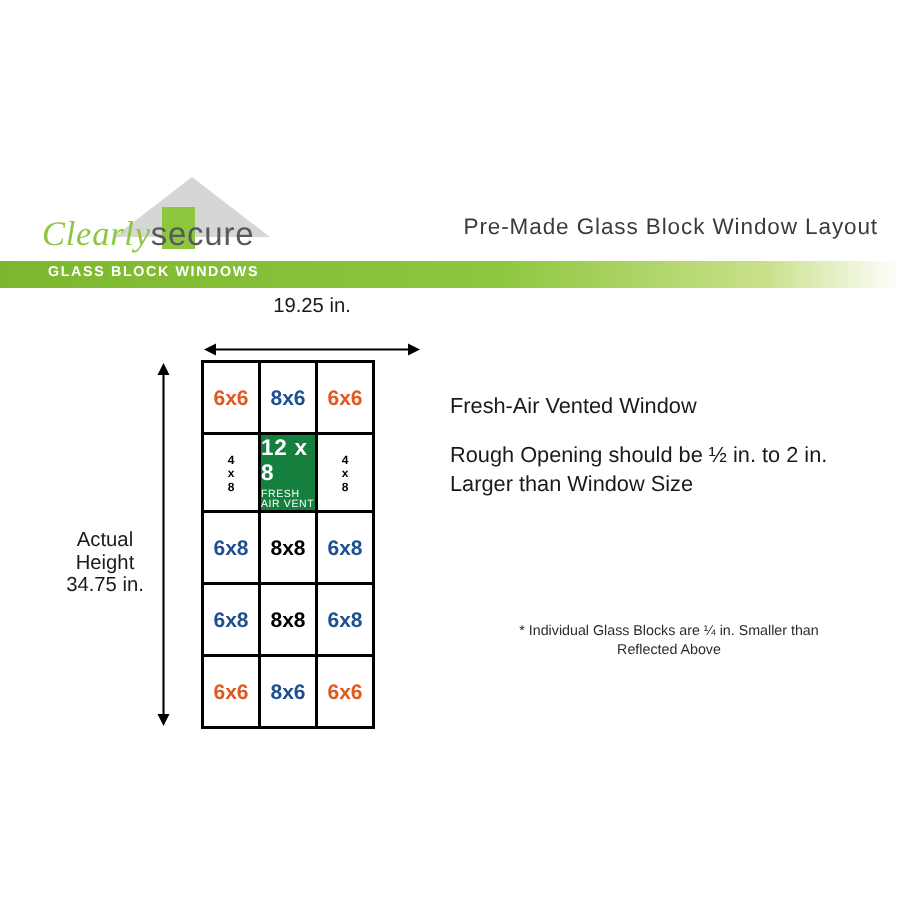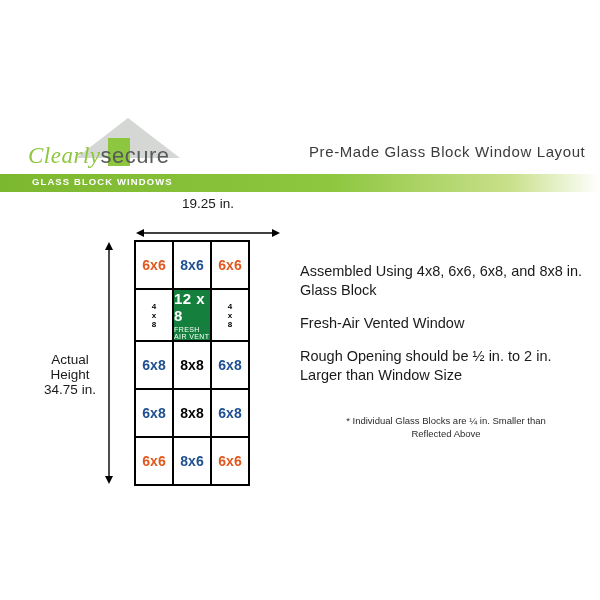--- a/index.html
+++ b/index.html
@@ -306,18 +306,17 @@
 
   <div class="grid-row">
     <div class="cell c-orange">6x6</div>
     <div class="cell c-blue">8x6</div>
     <div class="cell c-orange">6x6</div>
   </div>
 
 </div>
 
 <div id="info-block">
-  <div class="info-line">Assembled Using 4x8, 6x6, 6x8, and 8x8 in. Glass Block</div>
   <div class="info-line">Fresh-Air Vented Window</div>
   <div class="info-line">Rough Opening should be ½ in. to 2 in. Larger than Window Size</div>
 </div>
 
 <div id="footnote">* Individual Glass Blocks are ¼ in. Smaller than Reflected Above</div>
 
 </body></html>

